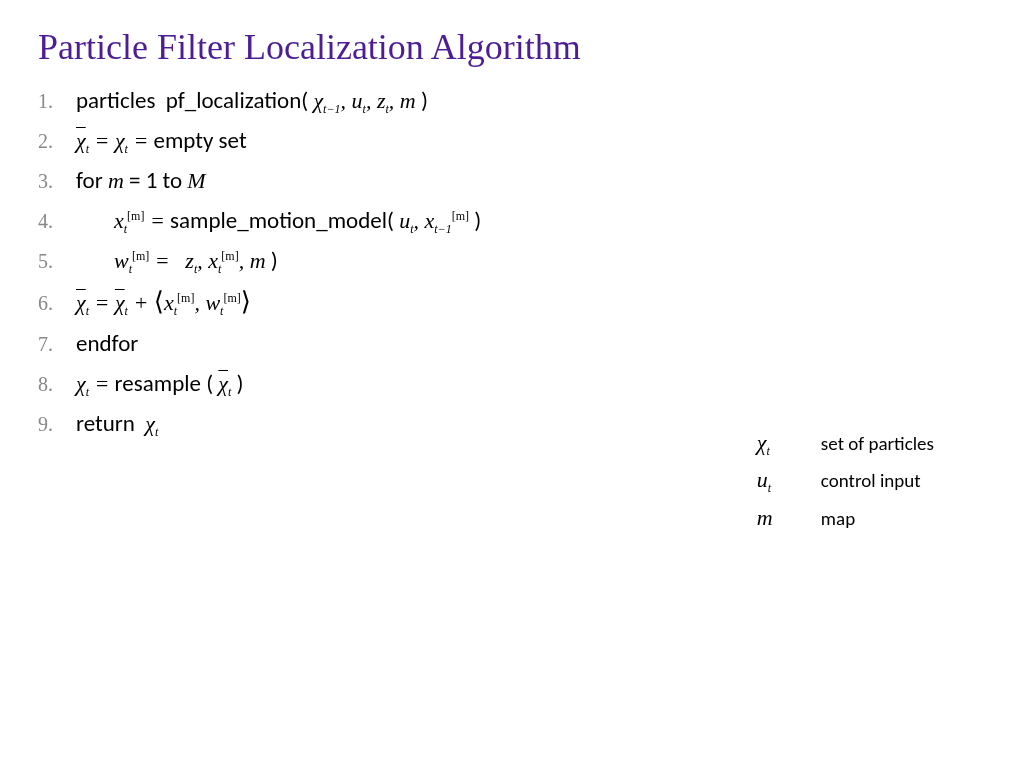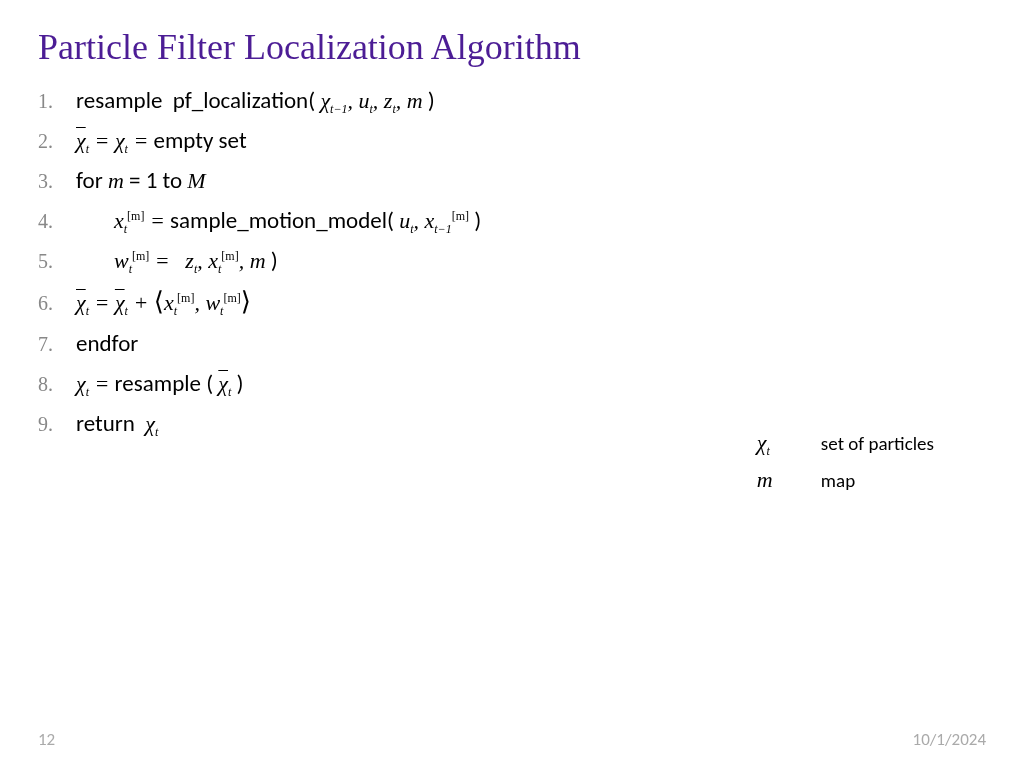--- a/index.html
+++ b/index.html
@@ -99,21 +99,21 @@
 <body>
 
 <div class="slide">
   <div class="title">Particle Filter Localization Algorithm</div>
 
   <div class="algo">
 
     <div class="line">
       <span class="num">1.</span>
       <span class="content">
-        <span>resample</span>&nbsp;&nbsp;<span>pf_localization(</span>&nbsp;
+        <span>particles</span>&nbsp;&nbsp;<span>pf_localization(</span>&nbsp;
         <span class="math"><span class="chi">χ</span><span class="sub">t−1</span><span>, </span><span>u</span><span class="sub">t</span><span>, </span><span>z</span><span class="sub">t</span><span>, </span><span>m</span></span>&nbsp;
         <span>)</span>
       </span>
     </div>
 
     <div class="line">
       <span class="num">2.</span>
       <span class="content">
         <span class="math"><span class="chi bar">χ</span><span class="sub">t</span><span> = </span><span class="chi">χ</span><span class="sub">t</span><span> = </span></span>&nbsp;
         <span>empty set</span>
@@ -178,22 +178,22 @@
     </div>
 
   </div>
 
   <div class="legend">
     <div class="legend-row">
       <span class="legend-sym"><span class="chi">χ</span><span class="sub">t</span></span>
       <span class="legend-txt">set of particles</span>
     </div>
     <div class="legend-row">
+      <span class="legend-sym"><span>u</span><span class="sub">t</span></span>
+      <span class="legend-txt">control input</span>
+    </div>
+    <div class="legend-row">
       <span class="legend-sym"><span>m</span></span>
       <span class="legend-txt">map</span>
     </div>
   </div>
 
-  <div class="footer">
-    <span>12</span>
-    <span>10/1/2024</span>
-  </div>
 </div>
 
 </body></html>

